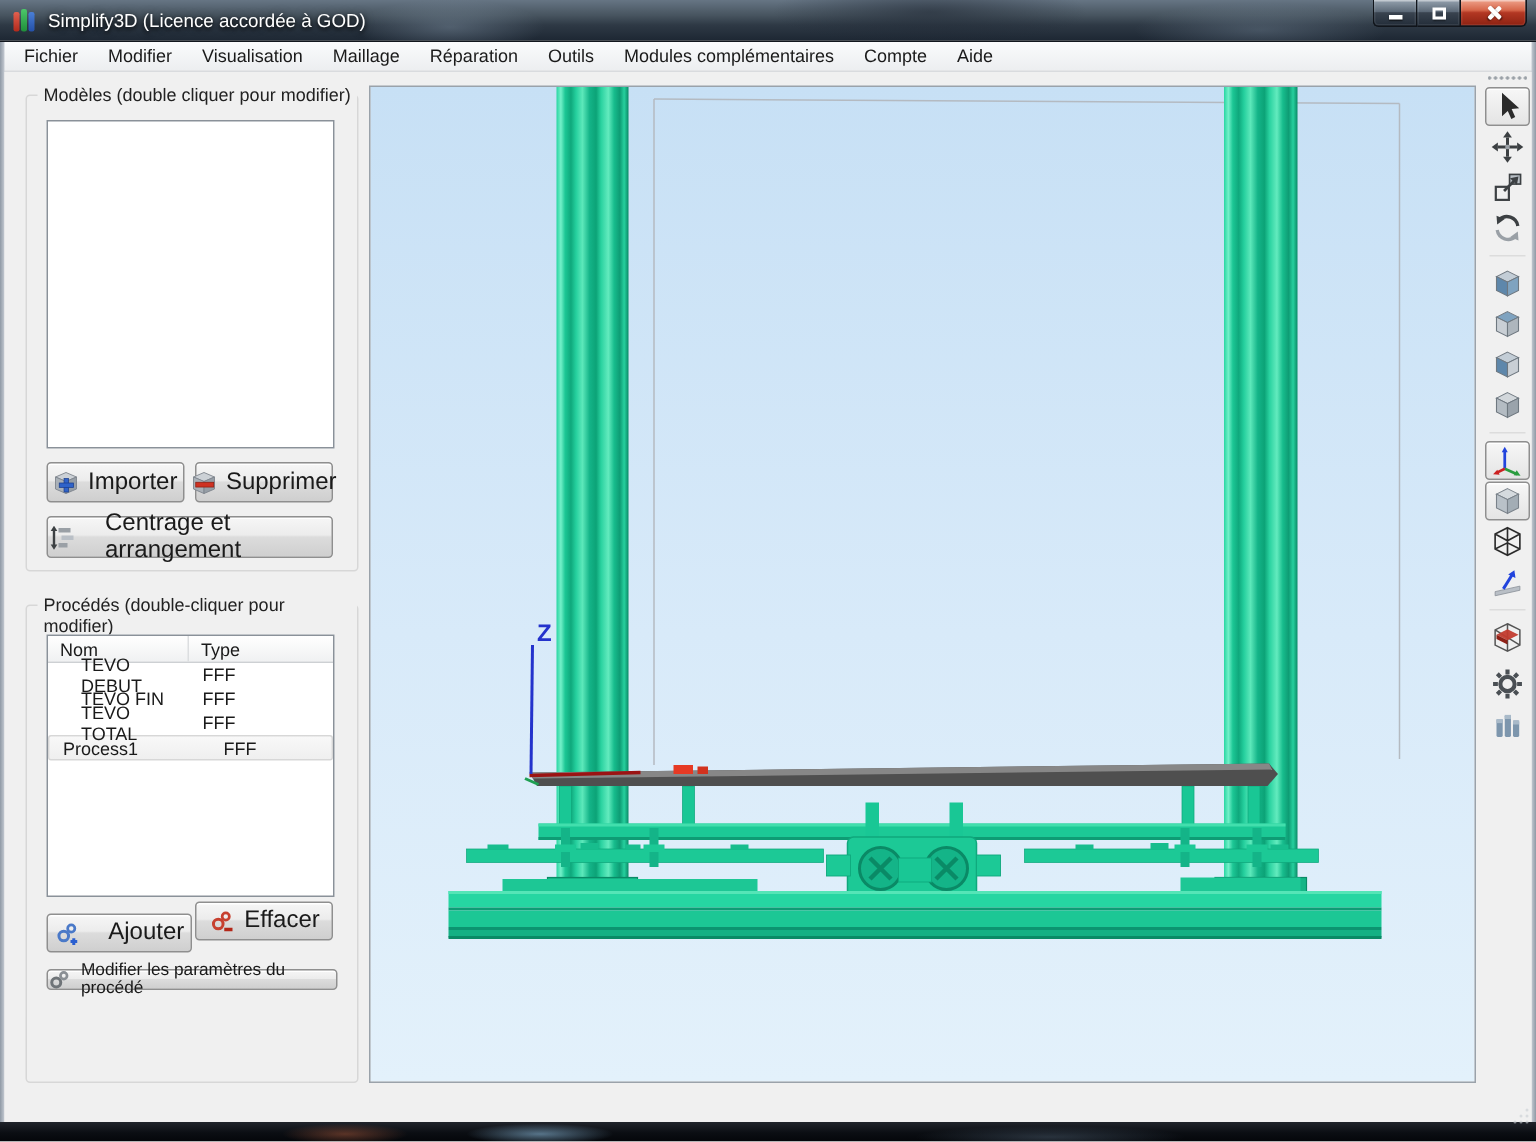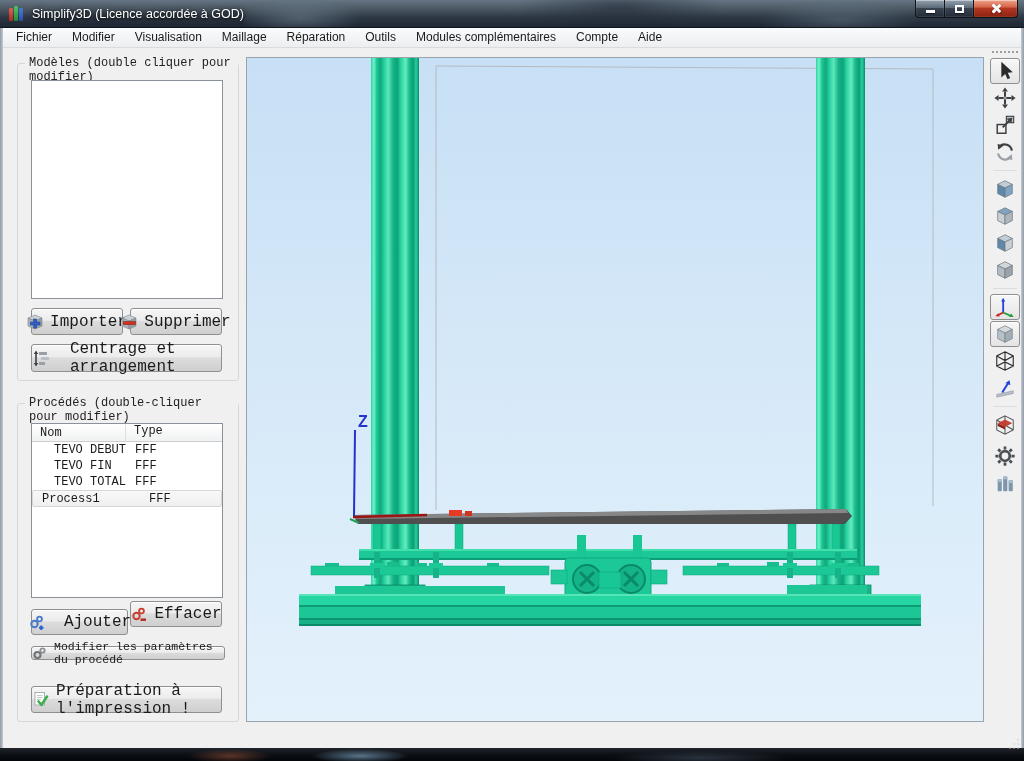--- a/index.html
+++ b/index.html
@@ -51,34 +51,34 @@
   .frame-bottom{position:absolute;left:0;top:748px;width:1024px;height:13px;
     background:
       radial-gradient(60px 10px at 230px 8px, rgba(170,90,60,.5), transparent 70%),
       radial-gradient(70px 10px at 360px 8px, rgba(150,200,235,.55), transparent 70%),
       radial-gradient(120px 10px at 700px 10px, rgba(90,110,130,.4), transparent 75%),
       linear-gradient(180deg,#20242b 0%,#0b0e13 55%,#04060a 100%);}
   .resize-grip{position:absolute;right:4px;top:-10px;width:12px;height:12px;opacity:.6;}
 
   
   .client{position:absolute;left:3px;top:48px;width:1018px;height:700px;background:#f0f0f0;}
-  .groupbox{position:absolute;border:1px solid #d7d7d7;border-radius:3px;font-family:Liberation Mono, monospace;}
+  .groupbox{position:absolute;border:1px solid #d7d7d7;border-radius:3px;}
   .groupbox>.gb-label{position:absolute;top:-8px;left:7px;background:#f0f0f0;padding:0 4px;color:#222;}
   #models-group{left:14px;top:15px;width:222px;height:318px;}
   #processes-group{left:14px;top:355px;width:222px;height:319px;}
   .listbox{position:absolute;left:13px;top:16px;width:192px;height:219px;background:#fff;border:1px solid #8a9199;}
 
   .btn{position:absolute;border:1px solid #8f8f8f;border-radius:3px;font-size:16px;color:#1a1a1a;
     background:linear-gradient(180deg,#f6f6f6 0%,#ececec 45%,#dcdcdc 50%,#cfcfcf 100%);
     box-shadow:inset 0 1px 0 #fff;display:flex;align-items:center;justify-content:center;gap:6px;cursor:default;}
   .btn svg{flex:0 0 auto;}
 
   
   .ptable{position:absolute;left:13px;top:19px;width:192px;height:175px;background:#fff;border:1px solid #8a9199;overflow:hidden;}
-  .ptable-head{display:flex;height:18px;background:linear-gradient(180deg,#ffffff,#f0f1f2);border-bottom:1px solid #cdd0d3;}
+  .ptable-head{display:flex;height:18px;background:linear-gradient(180deg,#ffffff,#f0f1f2);border-bottom:1px solid #cdd0d3;align-items:center;}
   .ptable-head .col-name{width:94px;padding-left:8px;border-right:1px solid #dcdee0;height:100%;display:flex;align-items:center;}
   .ptable-head .col-type{padding-left:8px;}
   .prow{display:flex;height:16px;align-items:center;}
   .prow .col-name{width:94px;padding-left:10px;}
   .prow.indent .col-name{padding-left:22px;}
   .prow .col-type{padding-left:9px;}
   .prow.selected{background:linear-gradient(180deg,#f8f8f8,var(--selection-bg));border:1px solid #d7d7d7;border-radius:2px;height:17px;gap:13px;}
   .prow.selected .col-name{padding-left:9px;}
 
   
@@ -219,28 +219,20 @@
     </div>
 
     <div class="btn" style="left:13px;top:242px;width:194px;height:14px;font-size:11.5px;">
       <svg width="16" height="15" viewBox="0 0 16 15">
         <circle cx="5.5" cy="9" r="3" fill="none" stroke="#6f7478" stroke-width="2"></circle>
         <circle cx="10.5" cy="4.5" r="2.2" fill="none" stroke="#8a8f94" stroke-width="1.8"></circle>
       </svg>
       <span>Modifier les paramètres du procédé</span>
     </div>
 
-    <div class="btn" style="left:13px;top:282px;width:191px;height:27px;">
-      <svg width="18" height="17" viewBox="0 0 18 17">
-        <rect x="3" y="1.5" width="9.5" height="12.5" fill="#ffffff" stroke="#9aa0a6" stroke-width="0.8"></rect>
-        <path d="M5,4.5 H10.5 M5,6.5 H10.5 M5,8.5 H9" stroke="#c2c8ce" stroke-width="1"></path>
-        <path d="M6.5,10.5 L9.5,13.8 L15,5.5" fill="none" stroke="#3eae4a" stroke-width="2.6" stroke-linecap="round" stroke-linejoin="round"></path>
-      </svg>
-      <span>Préparation à l'impression !</span>
-    </div>
   </div>
 
   <div class="viewport">
     <svg width="736" height="663" viewBox="0 0 736 663">
       <defs>
         <linearGradient id="colGrad" x1="0" y1="0" x2="1" y2="0">
           <stop offset="0" stop-color="#29d6a2"></stop>
             <stop offset="0.06" stop-color="#73f0c9"></stop>
           <stop offset="0.12" stop-color="#1cc795"></stop>
             <stop offset="0.2" stop-color="#0fa87c"></stop>

